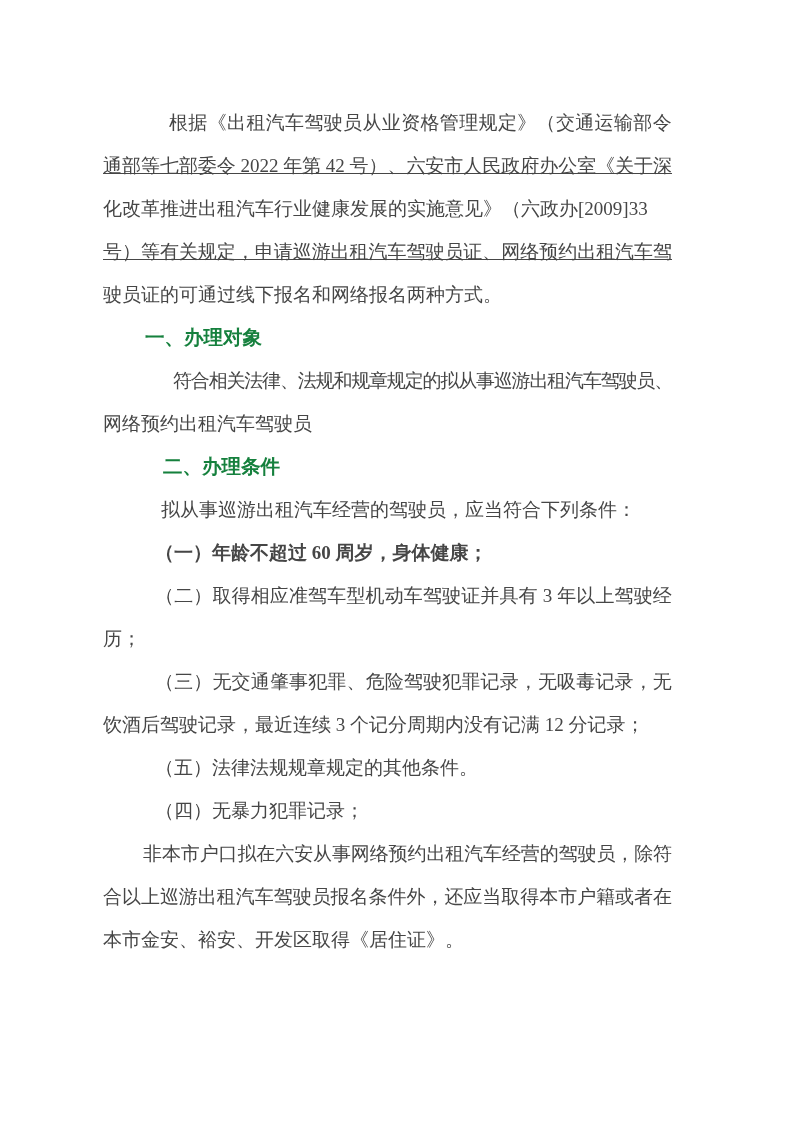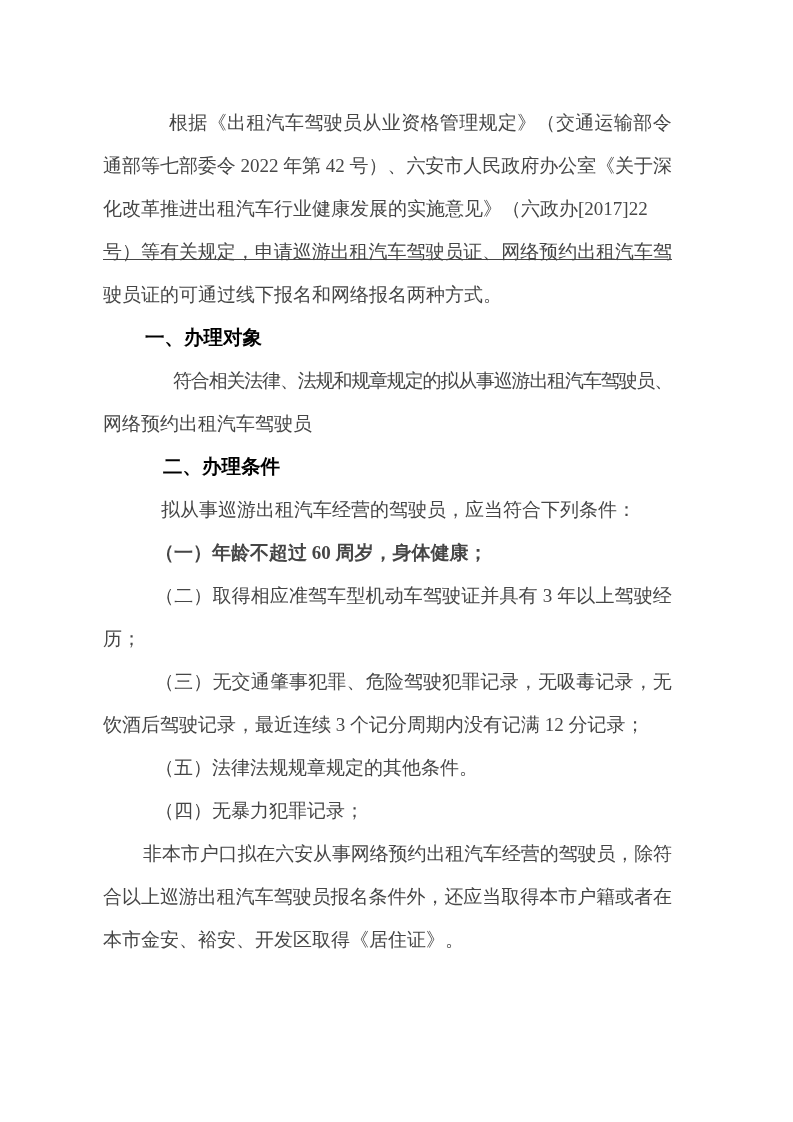--- a/index.html
+++ b/index.html
@@ -30,33 +30,33 @@
     height: 43px;
     line-height: 43px;
     font-size: 19px;
     color: #464646;
     white-space: pre;
     font-family: "Liberation Serif", serif;
   }
   .heading .line {
     font-family: "Liberation Sans", sans-serif;
     font-weight: 700;
-    color: #000000;
+    color: #15803d;
     font-size: 19.5px;
   }
 </style>
 </head>
 <body>
 
 <div class="page">
   <div class="content">
       <div class="block paragraph">
         <div class="line fill" style="padding-left: 66px;"><span style="letter-spacing: 0.346154px;">根据《出租汽车驾驶员从业资格管理规定》（交通运输部令</span></div>
-        <div class="line fill"><span style="letter-spacing: -0.0277778px;">通部等七部委令 2022 年第 42 号）、六安市人民政府办公室《关于深</span></div>
-        <div class="line">化改革推进出租汽车行业健康发展的实施意见》（六政办[2017]22</div>
+        <div class="line fill"><span style="letter-spacing: -0.0277778px; text-decoration: underline;">通部等七部委令 2022 年第 42 号）、六安市人民政府办公室《关于深</span></div>
+        <div class="line">化改革推进出租汽车行业健康发展的实施意见》（六政办[2009]33</div>
         <div class="line fill"><span style="letter-spacing: -0.0333333px; text-decoration: underline;">号）等有关规定，申请巡游出租汽车驾驶员证、网络预约出租汽车驾</span></div>
         <div class="line">驶员证的可通过线下报名和网络报名两种方式。</div>
       </div>
       <div class="block heading">
         <div class="line" style="padding-left: 42px;">一、办理对象</div>
       </div>
       <div class="block paragraph">
         <div class="line fill" style="padding-left: 70px;"><span style="letter-spacing: -1.17857px;">符合相关法律、法规和规章规定的拟从事巡游出租汽车驾驶员、</span></div>
         <div class="line">网络预约出租汽车驾驶员</div>
       </div>

